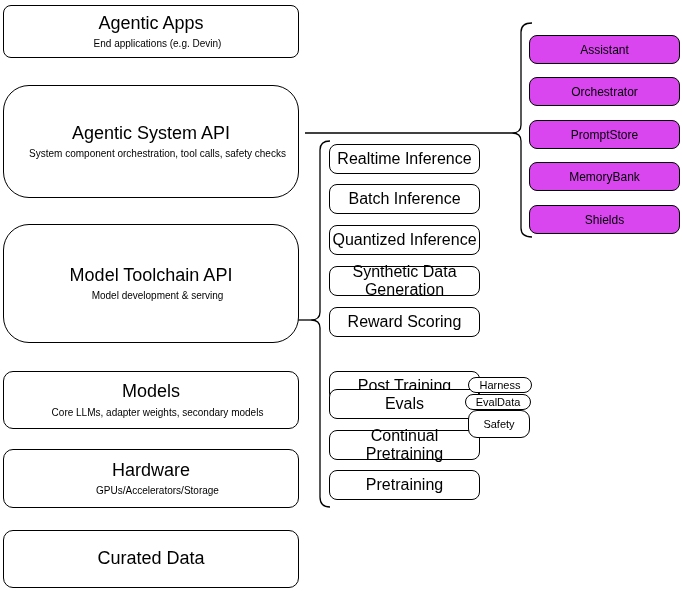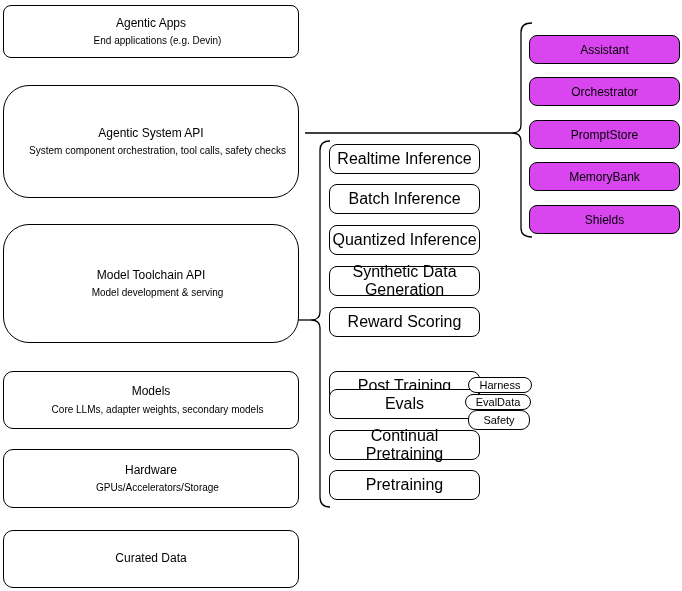--- a/index.html
+++ b/index.html
@@ -28,21 +28,21 @@
     border: 1px solid #000000;
     background: #ffffff;
     display: flex;
     flex-direction: column;
     align-items: center;
     justify-content: center;
     text-align: center;
     gap: 5px;
     z-index: 2;
   }
-  .layer-title { font-size: 12px; line-height: 1.1; }
+  .layer-title { font-size: 18px; line-height: 1.1; }
   .layer-subtitle { font-size: 10px; line-height: 1.1; padding-left: 13px; }
 
   .box-agentic-apps   { top: 5px;   height: 53px;  border-radius: 8px;  }
   .box-system-api     { top: 85px;  height: 113px; border-radius: 26px; }
   .box-toolchain-api  { top: 224px; height: 119px; border-radius: 26px; }
   .box-models         { top: 371px; height: 58px;  border-radius: 10px; }
   .box-hardware       { top: 449px; height: 59px;  border-radius: 10px; }
   .box-curated-data   { top: 530px; height: 58px;  border-radius: 10px; gap: 11px; }
 
   .mid-box {
@@ -88,21 +88,21 @@
     border-radius: 9px;
     background: #ffffff;
     display: flex;
     align-items: center;
     justify-content: center;
     font-size: 11px;
     z-index: 3;
   }
   .pill-harness  { left: 468px; top: 377px; width: 64px; height: 16px; }
   .pill-evaldata { left: 465px; top: 394px; width: 66px; height: 16px; }
-  .pill-safety   { left: 468px; top: 410px; width: 62px; height: 20px; }
+  .pill-safety   { left: 468px; top: 410px; width: 62px; height: 28px; }
 </style>
 </head>
 <body>
 
 <div class="canvas">
 
   <svg class="connectors" viewBox="0 0 682 591" xmlns="http://www.w3.org/2000/svg">
 
     <path d="M 305 133 L 512 133" fill="none" stroke="#000000" stroke-width="1.3"></path>
 

